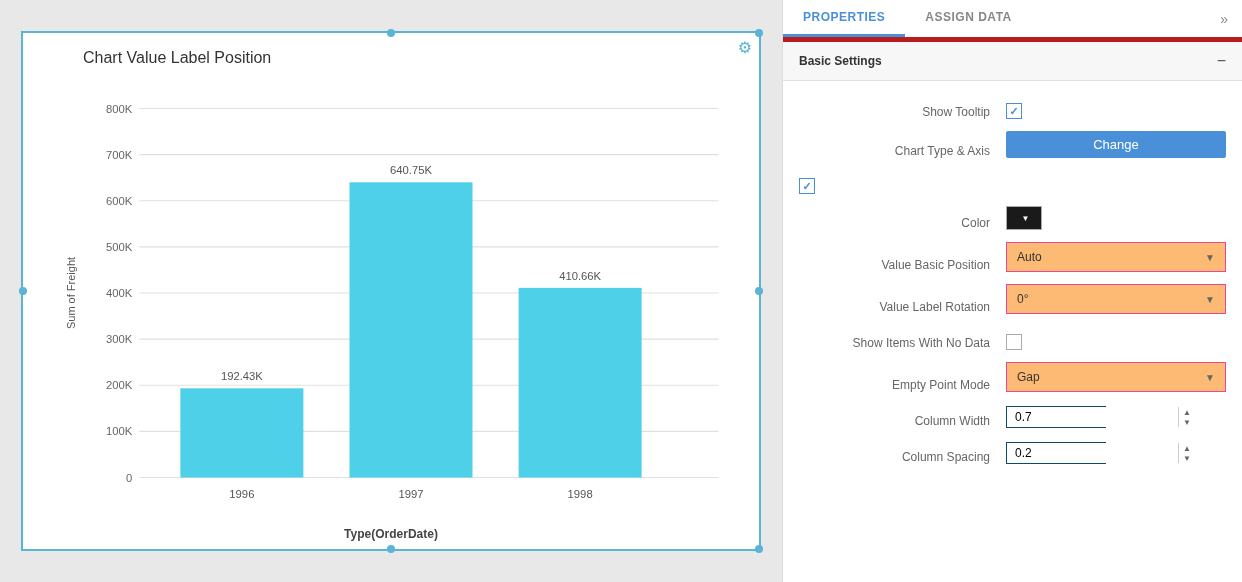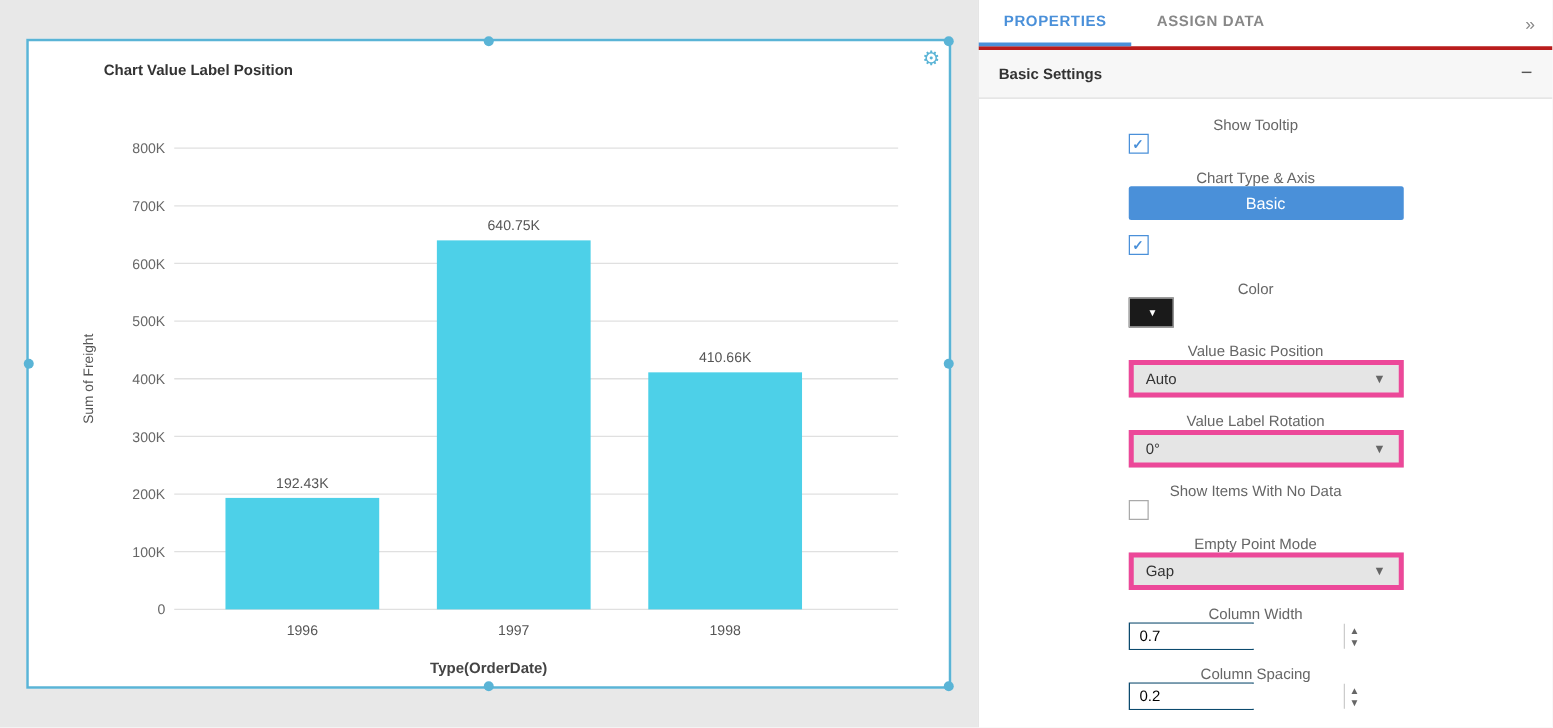--- a/index.html
+++ b/index.html
@@ -57,24 +57,24 @@
       height: 20px;
       color: #5ab4d6;
       font-size: 16px;
       display: flex;
       align-items: center;
       justify-content: center;
       cursor: pointer;
     }
 
     .chart-title {
-      font-size: 12px;
-      font-weight: bold;
+      font-size: 16px;
+      font-weight: normal;
       color: #333;
-      margin-bottom: 20px;
+      margin-bottom: 6px;
     }
 
     .chart-inner {
       position: relative;
       width: 100%;
       height: 100%;
     }
 
     
     .y-axis-label {
@@ -91,21 +91,21 @@
     .right-panel {
       width: 460px;
       background: #fff;
       border-left: 1px solid #ddd;
       display: flex;
       flex-direction: column;
     }
 
     .panel-tabs {
       display: flex;
-      border-bottom: 3px solid #b91c1c;
+      border-bottom: 5px solid #b91c1c;
       align-items: center;
     }
 
     .panel-tab {
       padding: 10px 20px;
       font-size: 12px;
       font-weight: bold;
       color: #888;
       cursor: pointer;
       text-transform: uppercase;
@@ -140,24 +140,23 @@
     }
 
     .panel-content {
       flex: 1;
       overflow-y: auto;
       padding: 8px 0;
     }
 
     .prop-row {
       display: flex;
-      align-items: center;
+      align-items: flex-end;
       padding: 6px 16px;
       min-height: 36px;
-      flex-direction: column;
     }
 
     .prop-label {
       flex: 1;
       text-align: right;
       color: #666;
       font-size: 12px;
       padding-right: 16px;
     }
 
@@ -216,22 +215,22 @@
     .color-swatch-arrow {
       color: #fff;
       font-size: 8px;
       margin-left: 3px;
     }
 
     
     .dropdown {
       width: 256px;
       height: 30px;
-      border: 4px solid #ec4899;
-      background: #e5e5e5;
+      border: 1px solid #ec4899;
+      background: #fdba74;
       display: flex;
       align-items: center;
       justify-content: space-between;
       padding: 0 10px;
       cursor: pointer;
       font-size: 12px;
       color: #333;
     }
     .dropdown-arrow {
       color: #666;
@@ -369,21 +368,21 @@
     <div class="prop-row">
       <div class="prop-label">Show Tooltip</div>
       <div class="prop-control">
         <div class="checkbox-wrapper checked"></div>
       </div>
     </div>
 
     <div class="prop-row">
       <div class="prop-label">Chart Type &amp; Axis</div>
       <div class="prop-control">
-        <button class="change-btn">Basic</button>
+        <button class="change-btn">Change</button>
       </div>
     </div>
 
 
     <div class="prop-row">
       <div class="prop-control">
         <div class="checkbox-wrapper checked"></div>
       </div>
     </div>
 

